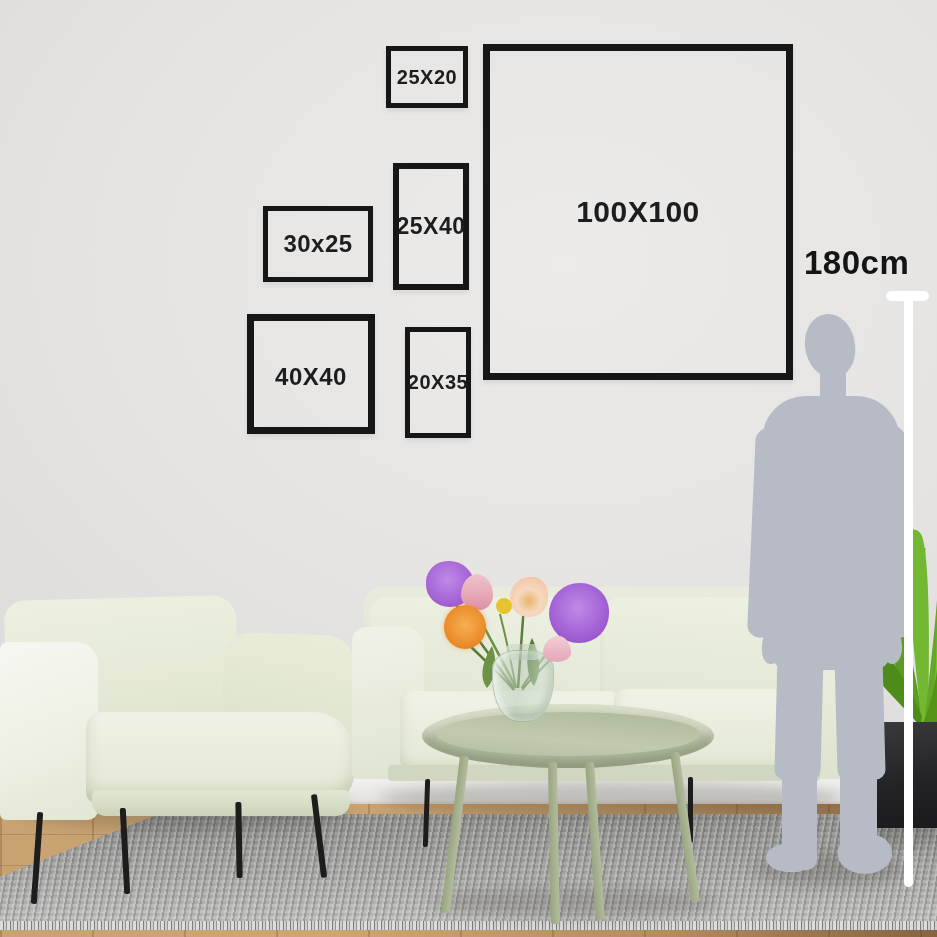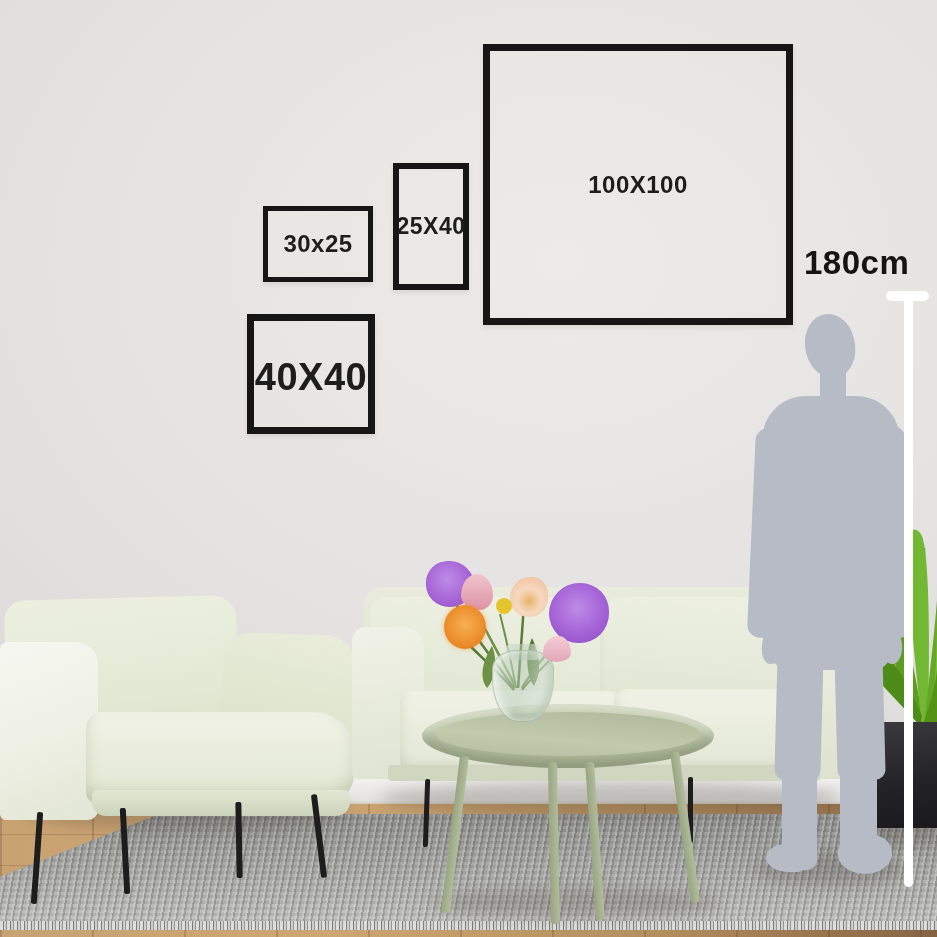--- a/index.html
+++ b/index.html
@@ -31,23 +31,23 @@
   .shadow{border-radius:50%;filter:blur(7px);background:rgba(60,55,45,.22);}
 
   
   .frame{border:6px solid #161616;display:flex;align-items:center;justify-content:center;
     color:#1d1d1d;font-weight:700;letter-spacing:.5px;box-shadow:0 3px 5px rgba(0,0,0,.08);}
   .f120x50{left:51px;top:44px;width:158px;height:398px;border-width:8px;font-size:38px;}
   .f30x40{left:247px;top:46px;width:96px;height:127px;font-size:24px;padding-top:24px;}
   .f25x20{left:386px;top:46px;width:82px;height:62px;border-width:5px;font-size:20px;}
   .f30x25{left:263px;top:206px;width:110px;height:76px;border-width:5px;font-size:24px;}
   .f25x40{left:393px;top:163px;width:76px;height:127px;font-size:23px;}
-  .f40x40{left:247px;top:314px;width:128px;height:120px;border-width:7px;font-size:38px;padding-top:6px;}
+  .f40x40{left:247px;top:314px;width:128px;height:120px;border-width:7px;font-size:24px;padding-top:6px;}
   .f20x35{left:405px;top:327px;width:66px;height:111px;border-width:5px;font-size:20px;}
-  .f100x100{left:483px;top:44px;width:310px;height:281px;border-width:7px;font-size:24px;}
+  .f100x100{left:483px;top:44px;width:310px;height:336px;border-width:7px;font-size:30px;}
 
   .height-label{left:804px;top:244px;font-size:33px;font-weight:700;color:#141414;letter-spacing:.5px;}
 
   
   .armchair{left:0;top:594px;width:358px;height:320px;}
   .ac-back{left:6px;top:4px;width:232px;height:168px;border-radius:20px 24px 0 12px;
     background:linear-gradient(175deg,#edf0e0 0%,#e3e8d4 60%,#d7ddc6 100%);transform:rotate(-1.5deg);}
   .ac-arm-r{left:222px;top:40px;width:132px;height:140px;border-radius:26px 30px 18px 14px;
     background:linear-gradient(190deg,#e9edda,#d9dfc8);transform:rotate(2deg);}
   .ac-arm-l{left:0;top:48px;width:98px;height:178px;border-radius:8px 22px 10px 6px;
@@ -158,28 +158,34 @@
 <body>
 
 <div id="stage">
 
   <div class="wall"></div>
   <div class="baseboard z1"></div>
   <div class="floor z1"></div>
   <div class="rug z2"></div>
   <div class="rug-fringe z2"></div>
 
+  <div class="frame f25x20 z2">
+    <span>25X20</span>
+  </div>
   <div class="frame f30x25 z2">
     <span>30x25</span>
   </div>
   <div class="frame f25x40 z2">
     <span>25X40</span>
   </div>
   <div class="frame f40x40 z2">
     <span>40X40</span>
+  </div>
+  <div class="frame f20x35 z2">
+    <span>20X35</span>
   </div>
   <div class="frame f100x100 z2">
     <span>100X100</span>
   </div>
 
   <div class="height-label z2">180cm</div>
 
   <div class="shadow z3" style="left:20px;top:790px;width:330px;height:40px;"></div>
   <div class="shadow z3" style="left:380px;top:780px;width:460px;height:36px;"></div>
   <div class="shadow z3" style="left:430px;top:888px;width:290px;height:30px;"></div>

